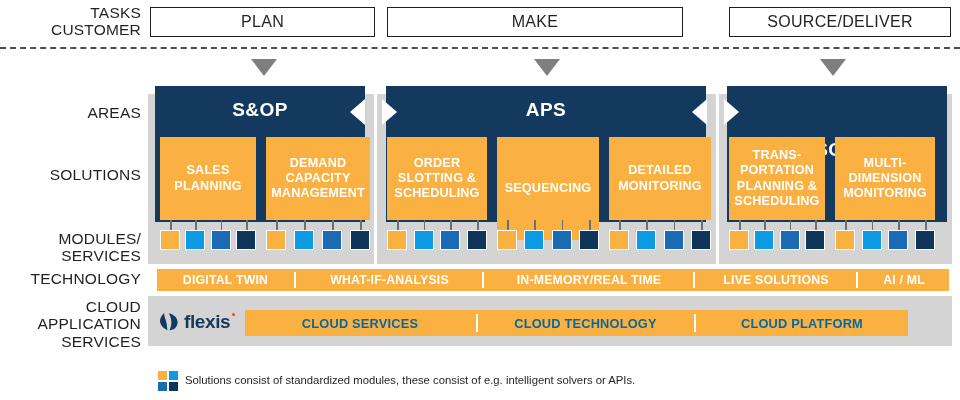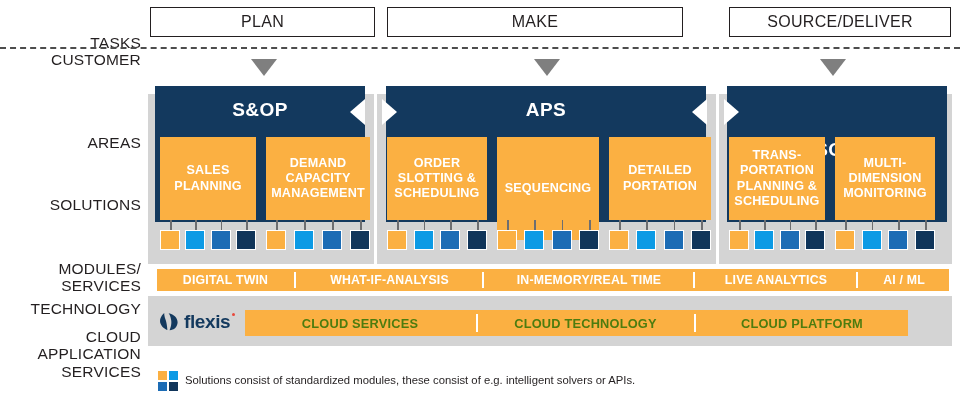--- a/index.html
+++ b/index.html
@@ -21,21 +21,20 @@
 
   
   .rowlabel {
     position: absolute;
     right: 0;
     text-align: right;
     color: #231f20;
     line-height: 1.12;
     letter-spacing: .2px;
     white-space: pre-line;
-    margin-top: 30px;
   }
   .label-col { position: absolute; left: 0; width: 141px; }
 
   .lbl-tasks   { top: 4px;   font-size: 15.5px; }
   .lbl-areas   { top: 104px; font-size: 15.5px; }
   .lbl-sol     { top: 166px; font-size: 15.5px; }
   .lbl-mod     { top: 230px; font-size: 15.5px; }
   .lbl-tech    { top: 270px; font-size: 15.5px; text-align: center; }
   .lbl-cloud   { top: 298px; font-size: 15.5px; }
 
@@ -177,21 +176,21 @@
     background: #fbb042;
     height: 26px;
   }
   .cloudcell {
     position: absolute;
     top: 0;
     height: 26px;
     display: flex;
     align-items: center;
     justify-content: center;
-    color: #4d7c0f;
+    color: #0369a1;
     font-size: 12.8px;
     font-weight: bold;
     letter-spacing: .2px;
   }
   .cloudsep {
     position: absolute;
     width: 2px;
     background: #ffffff;
   }
 
@@ -288,21 +287,21 @@
       <div class="solbox" style="left: 160px; top: 137px; width: 96px; height: 83px;">SALES
 PLANNING</div>
       <div class="solbox" style="left: 266px; top: 137px; width: 104px; height: 83px;">DEMAND
 CAPACITY
 MANAGEMENT</div>
       <div class="solbox" style="left: 387px; top: 137px; width: 100px; height: 83px;">ORDER
 SLOTTING &amp;
 SCHEDULING</div>
       <div class="solbox" style="left: 497px; top: 137px; width: 102px; height: 103px;">SEQUENCING</div>
       <div class="solbox" style="left: 609px; top: 137px; width: 102px; height: 83px;">DETAILED
-PORTATION</div>
+MONITORING</div>
       <div class="solbox" style="left: 729px; top: 137px; width: 96px; height: 83px;">TRANS-
 PORTATION
 PLANNING &amp;
 SCHEDULING</div>
       <div class="solbox" style="left: 835px; top: 137px; width: 100px; height: 83px;">MULTI-
 DIMENSION
 MONITORING</div>
     </div>
 
   <div id="modules-layer">
@@ -367,21 +366,21 @@
   <div id="modsep-layer">
       <div class="navy-sep" style="left: 374px; top: 222px; height: 42px;"></div>
       <div class="navy-sep" style="left: 716px; top: 222px; height: 42px;"></div>
     </div>
 
   <div class="techbar" style="left:157px; top:269px; width:792px;"></div>
   <div id="tech-layer">
       <div class="techcell" style="left: 157px; width: 137px; top: 269px;">DIGITAL TWIN</div>
       <div class="techcell" style="left: 297px; width: 185px; top: 269px;">WHAT-IF-ANALYSIS</div>
       <div class="techcell" style="left: 485px; width: 208px; top: 269px;">IN-MEMORY/REAL TIME</div>
-      <div class="techcell" style="left: 696px; width: 160px; top: 269px;">LIVE ANALYTICS</div>
+      <div class="techcell" style="left: 696px; width: 160px; top: 269px;">LIVE SOLUTIONS</div>
       <div class="techcell" style="left: 859px; width: 90px; top: 269px; text-align: right;">AI / ML</div>
       <div class="techsep" style="left: 294px; top: 272px; height: 16px;"></div>
       <div class="techsep" style="left: 482px; top: 272px; height: 16px;"></div>
       <div class="techsep" style="left: 693px; top: 272px; height: 16px;"></div>
       <div class="techsep" style="left: 856px; top: 272px; height: 16px;"></div>
     </div>
 
   <div class="cloudbar" style="left:245px; top:310px; width:663px;"></div>
   <div id="cloud-layer">
       <div class="cloudcell" style="left: 245px; width: 230px; top: 310px;">CLOUD SERVICES</div>

